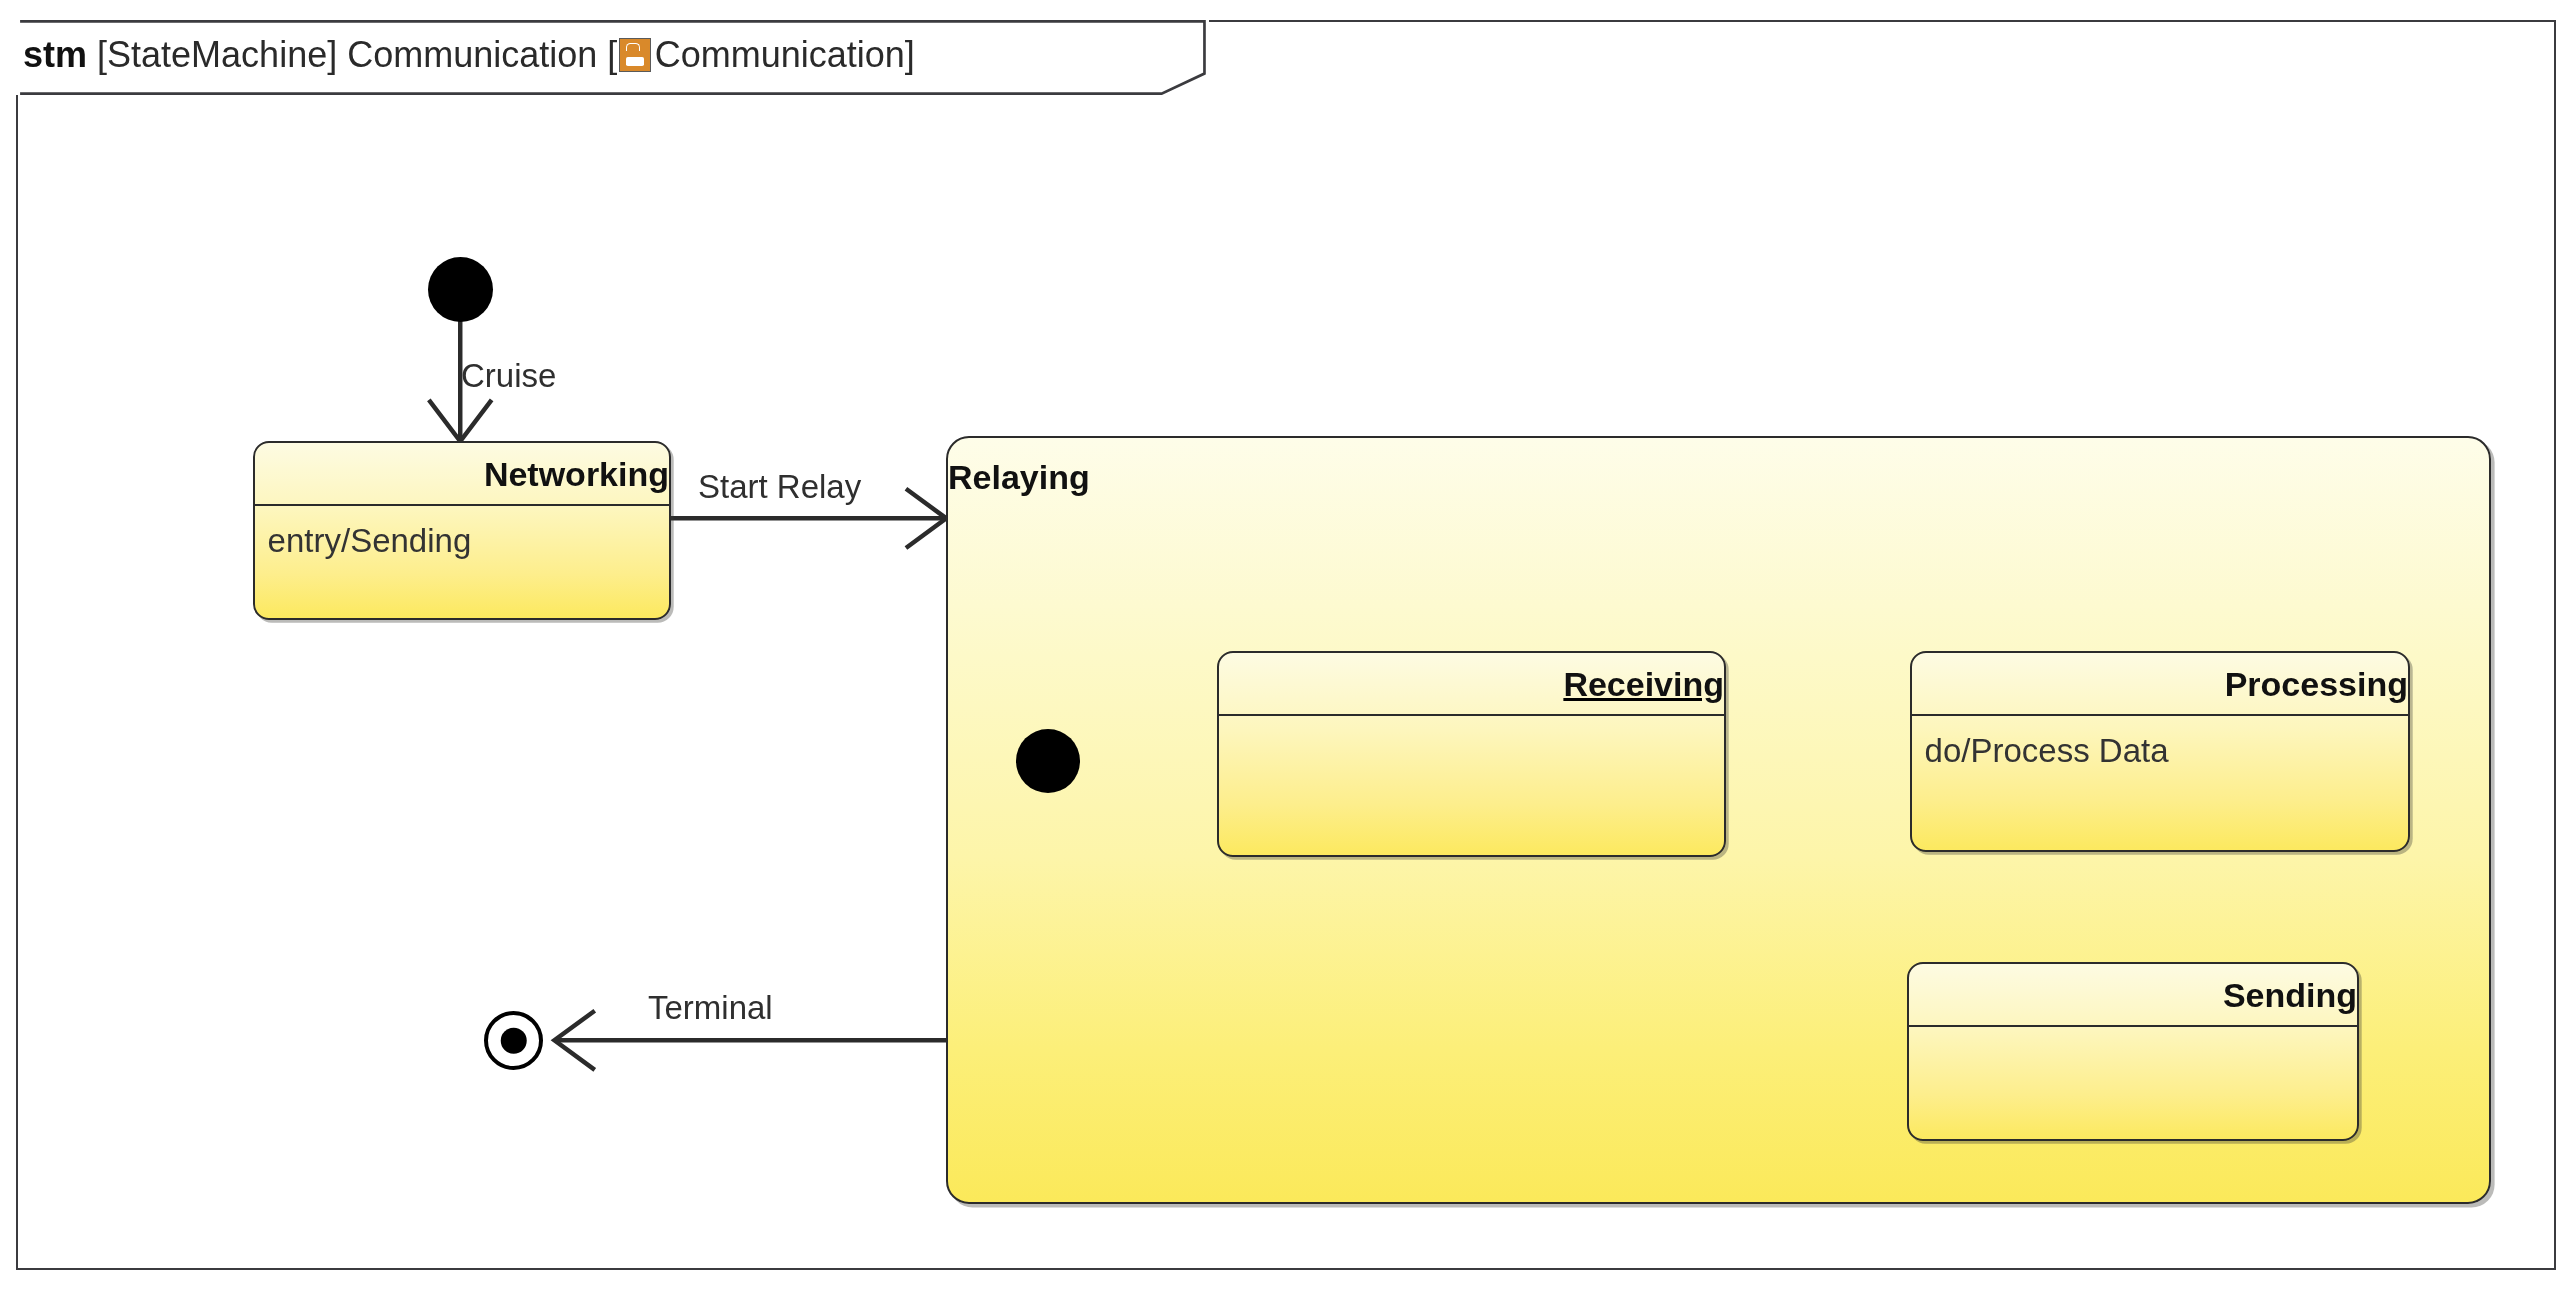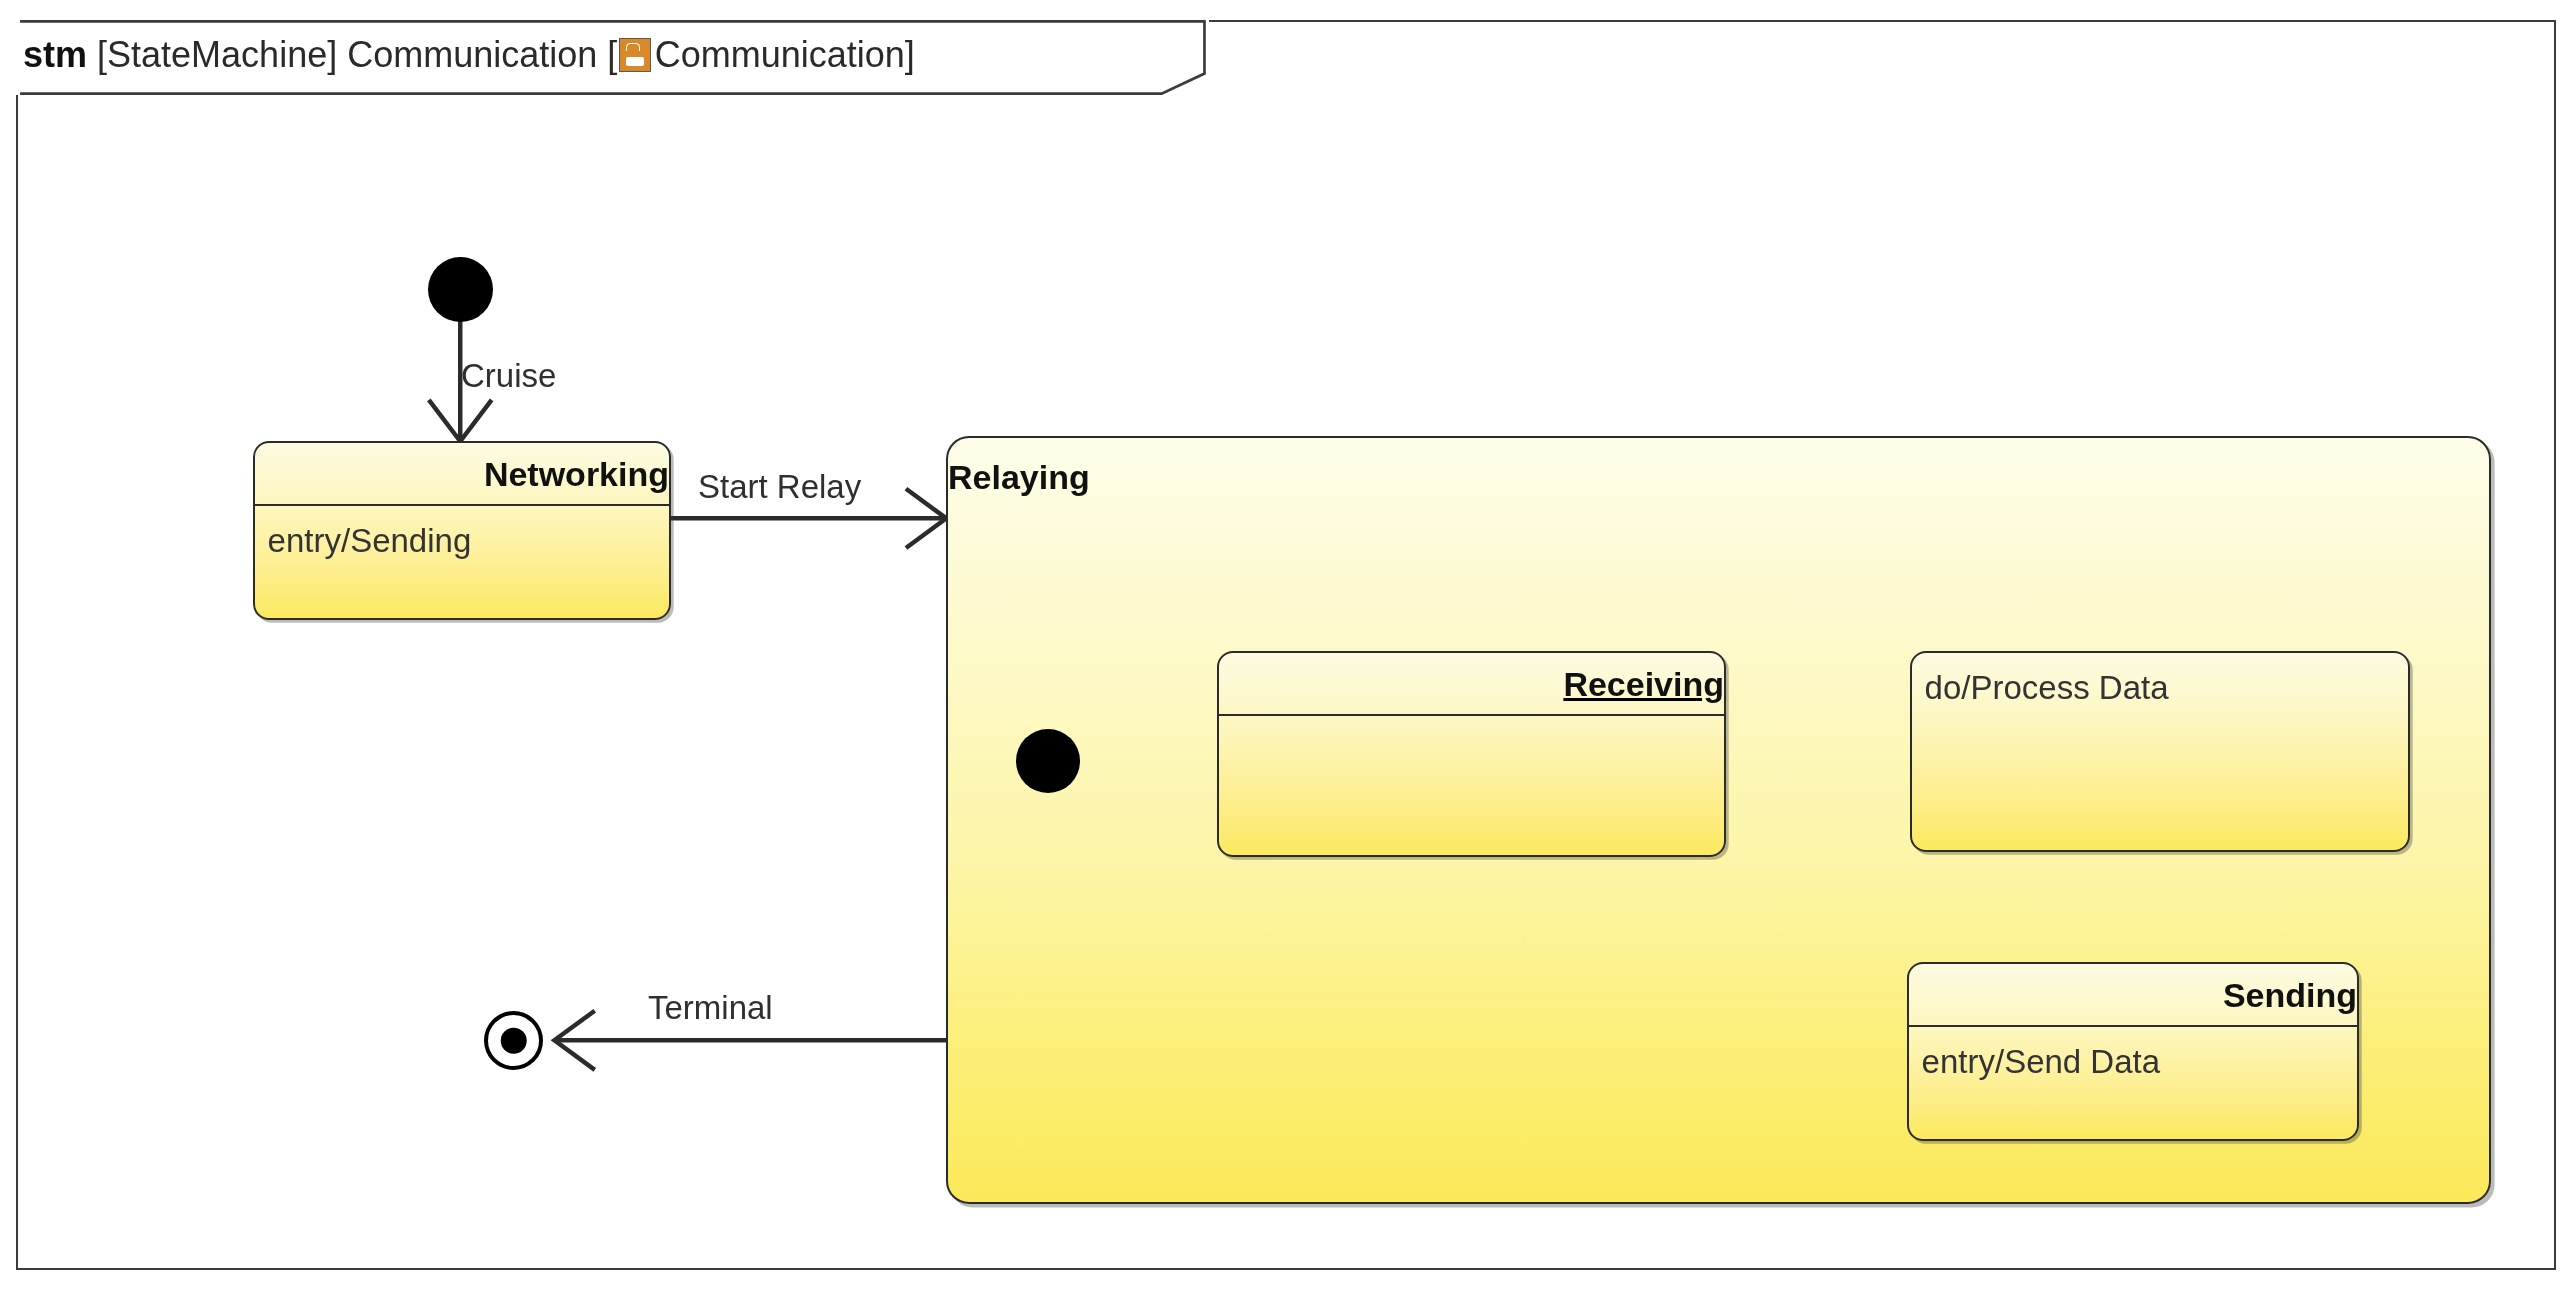--- a/index.html
+++ b/index.html
@@ -278,26 +278,26 @@
     <div class="composite-name">Relaying</div>
   </div>
 
   <div class="initial-node" style="left:1016px; top:729px; width:64px; height:64px;"></div>
 
   <div class="state" style="left:1217px; top:651px; width:509px; height:206px;text-decoration:underline;">
     <div class="state-name">Receiving</div>
   </div>
 
   <div class="state" style="left:1910px; top:651px; width:500px; height:201px;">
+    <div class="state-name">Processing</div>
     <div class="state-body">do/Process Data</div>
   </div>
 
   <div class="state" style="left:1907px; top:962px; width:452px; height:179px;">
     <div class="state-name">Sending</div>
-    <div class="state-body">entry/Send Data</div>
   </div>
 
   <div class="initial-node" style="left:428px; top:257px; width:65px; height:65px;"></div>
 
   <div class="state" style="left:253px; top:441px; width:418px; height:179px;">
     <div class="state-name">Networking</div>
     <div class="state-body">entry/Sending</div>
   </div>
 
   <div class="final-node" style="left:484px; top:1011px; width:59px; height:59px;"></div>

